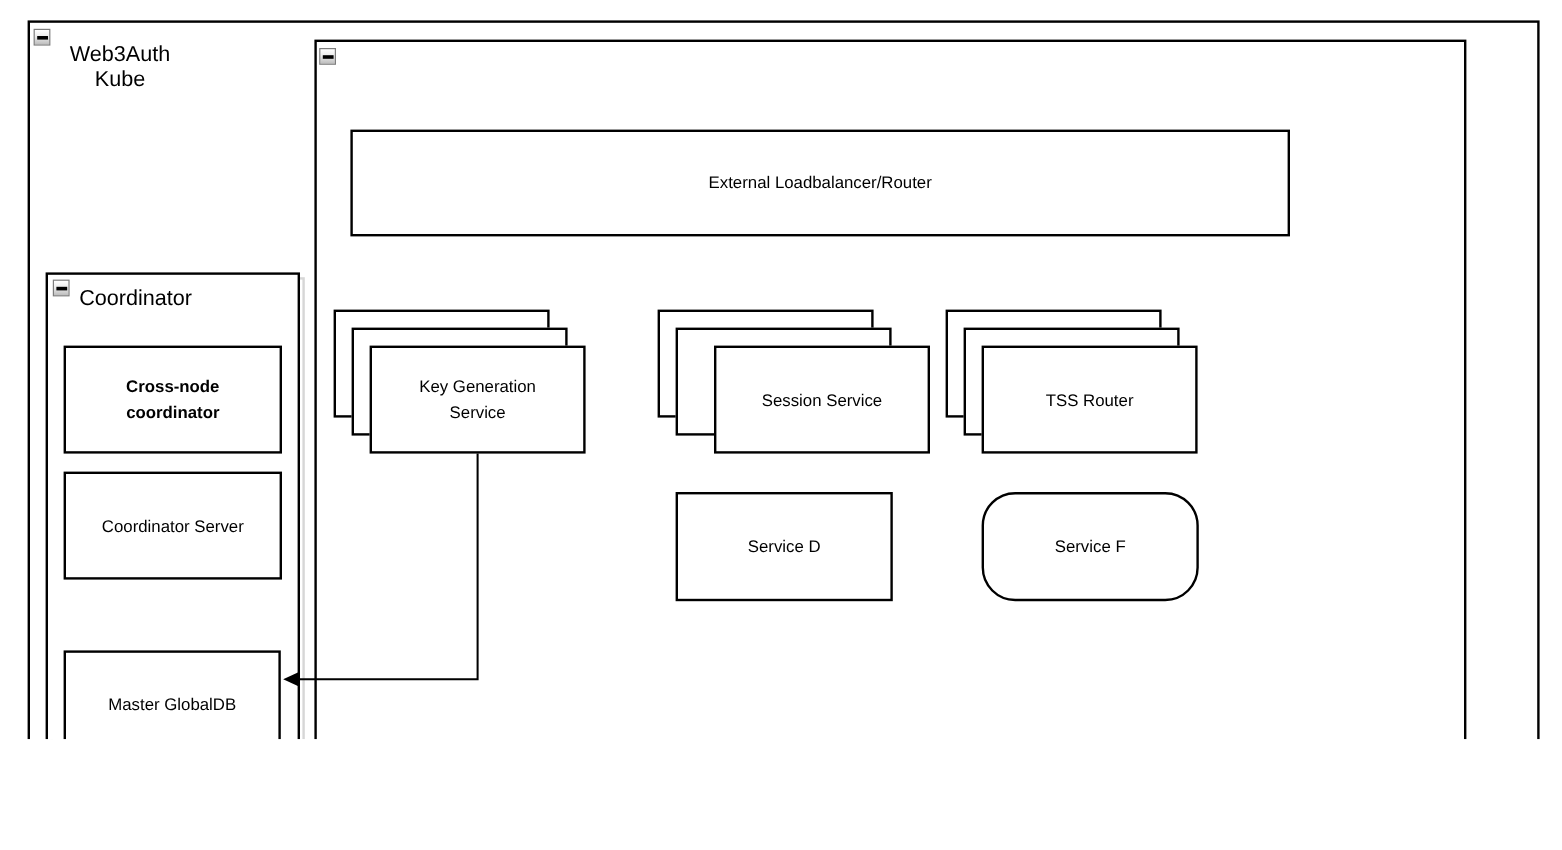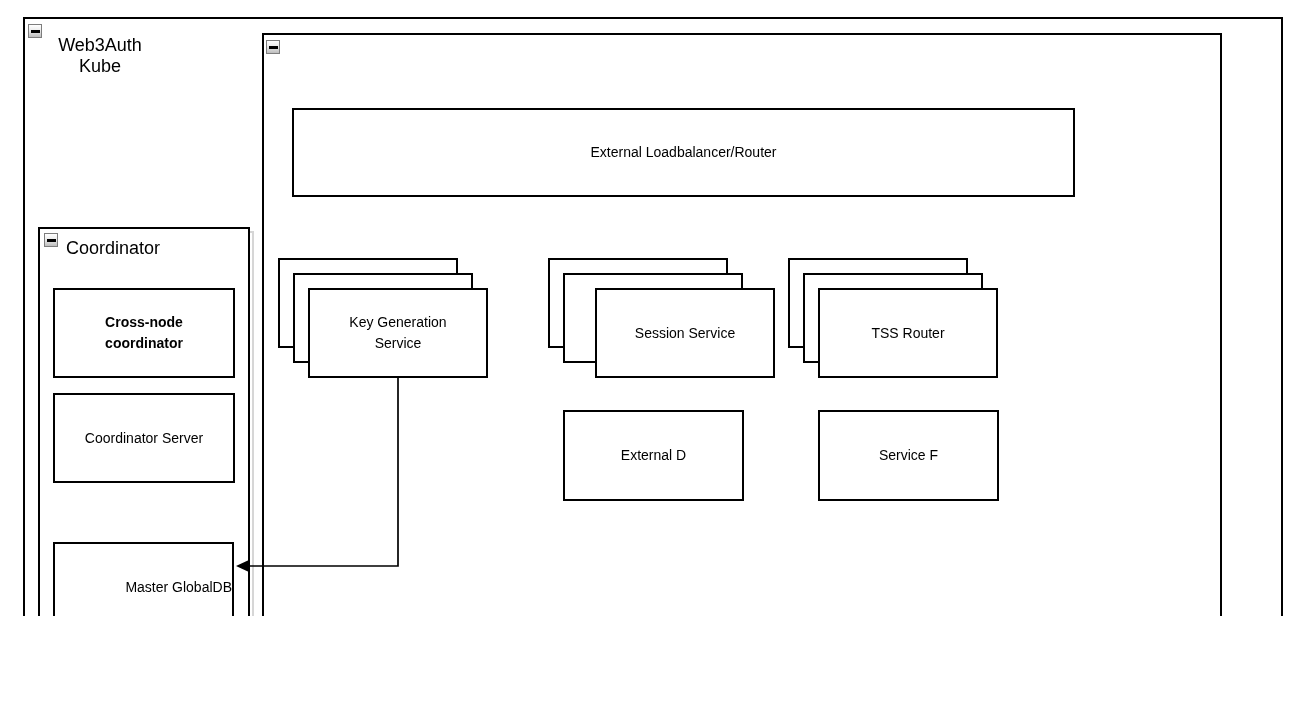--- a/index.html
+++ b/index.html
@@ -106,39 +106,39 @@
     <span class="line">Session Service</span>
   </div>
 
   <div class="box" style="left:788px; top:258px; width:180px; height:90px;"></div>
   <div class="box" style="left:803px; top:273px; width:180px; height:90px;"></div>
   <div class="box" style="left:818px; top:288px; width:180px; height:90px;">
     <span class="line">TSS Router</span>
   </div>
 
   <div class="box" style="left:563px; top:410px; width:181px; height:91px;">
-    <span class="line">External D</span>
+    <span class="line">Service D</span>
   </div>
-  <div class="box" style="left:818px; top:410px; width:181px; height:91px;">
+  <div class="box" style="left:818px; top:410px; width:181px; height:91px;border-radius:28px;">
     <span class="line">Service F</span>
   </div>
 
   <div class="group-shadow" style="left:42px; top:231px; width:212px; height:420px;"></div>
   <div class="group" style="left:38px; top:227px; width:212px; height:420px;"></div>
   <div class="collapse-btn" style="left:44px; top:233px;"></div>
   <div class="glabel" style="left:66px; top:238px;">Coordinator</div>
 
   <div class="box" style="left:53px; top:288px; width:182px; height:90px;font-weight:bold;">
     <span class="line">Cross-node</span>
     <span class="line">coordinator</span>
   </div>
   <div class="box" style="left:53px; top:393px; width:182px; height:90px;text-align:right;">
     <span class="line">Coordinator Server</span>
   </div>
-  <div class="box" style="left:53px; top:542px; width:181px; height:91px;align-items:flex-end;">
+  <div class="box" style="left:53px; top:542px; width:181px; height:91px;">
     <span class="line">Master GlobalDB</span>
   </div>
 
   <svg class="edge-svg" viewBox="0 0 1302 708">
     <polyline points="398,378 398,566 248,566" fill="none" stroke="#000000" stroke-width="1.7"></polyline>
     <polygon points="236,566 250,559.5 250,572.5" fill="#000000" stroke="none"></polygon>
   </svg>
 
 </div>
 

